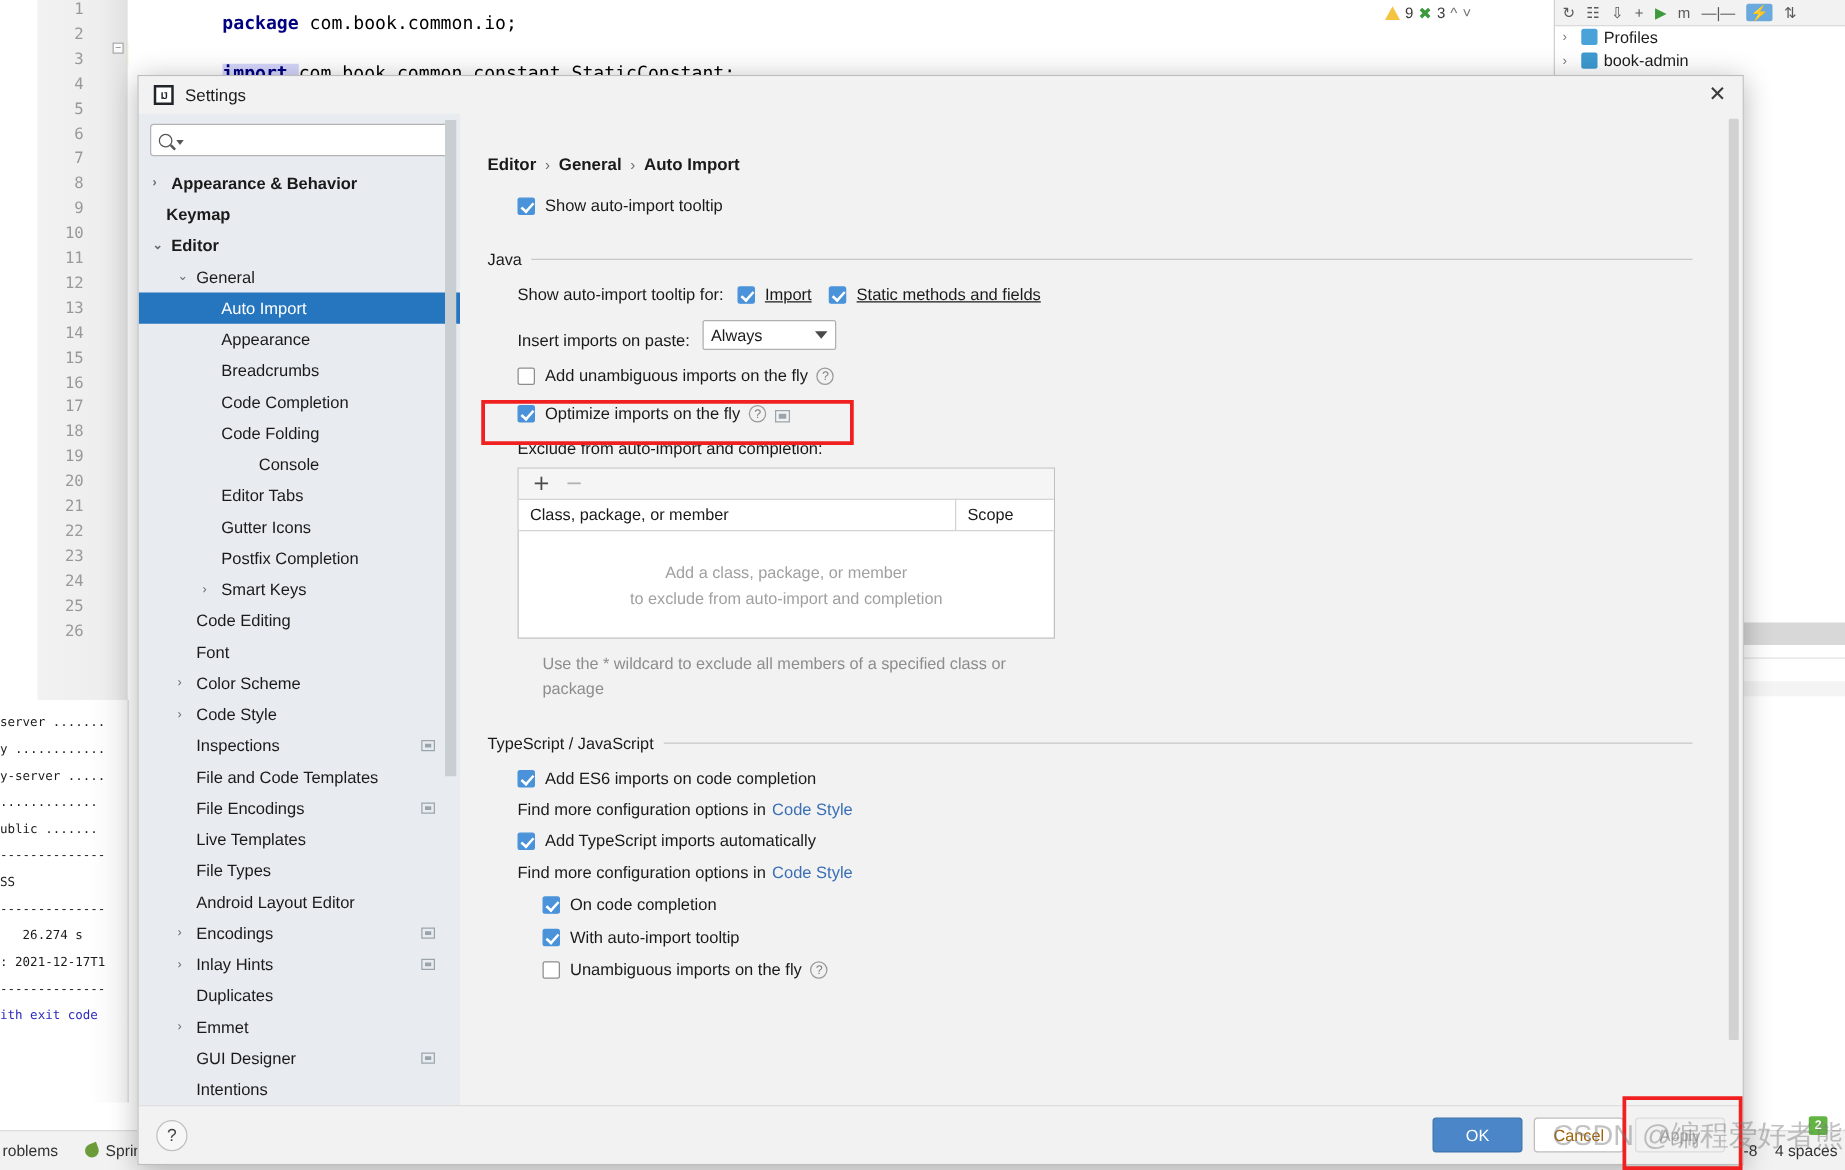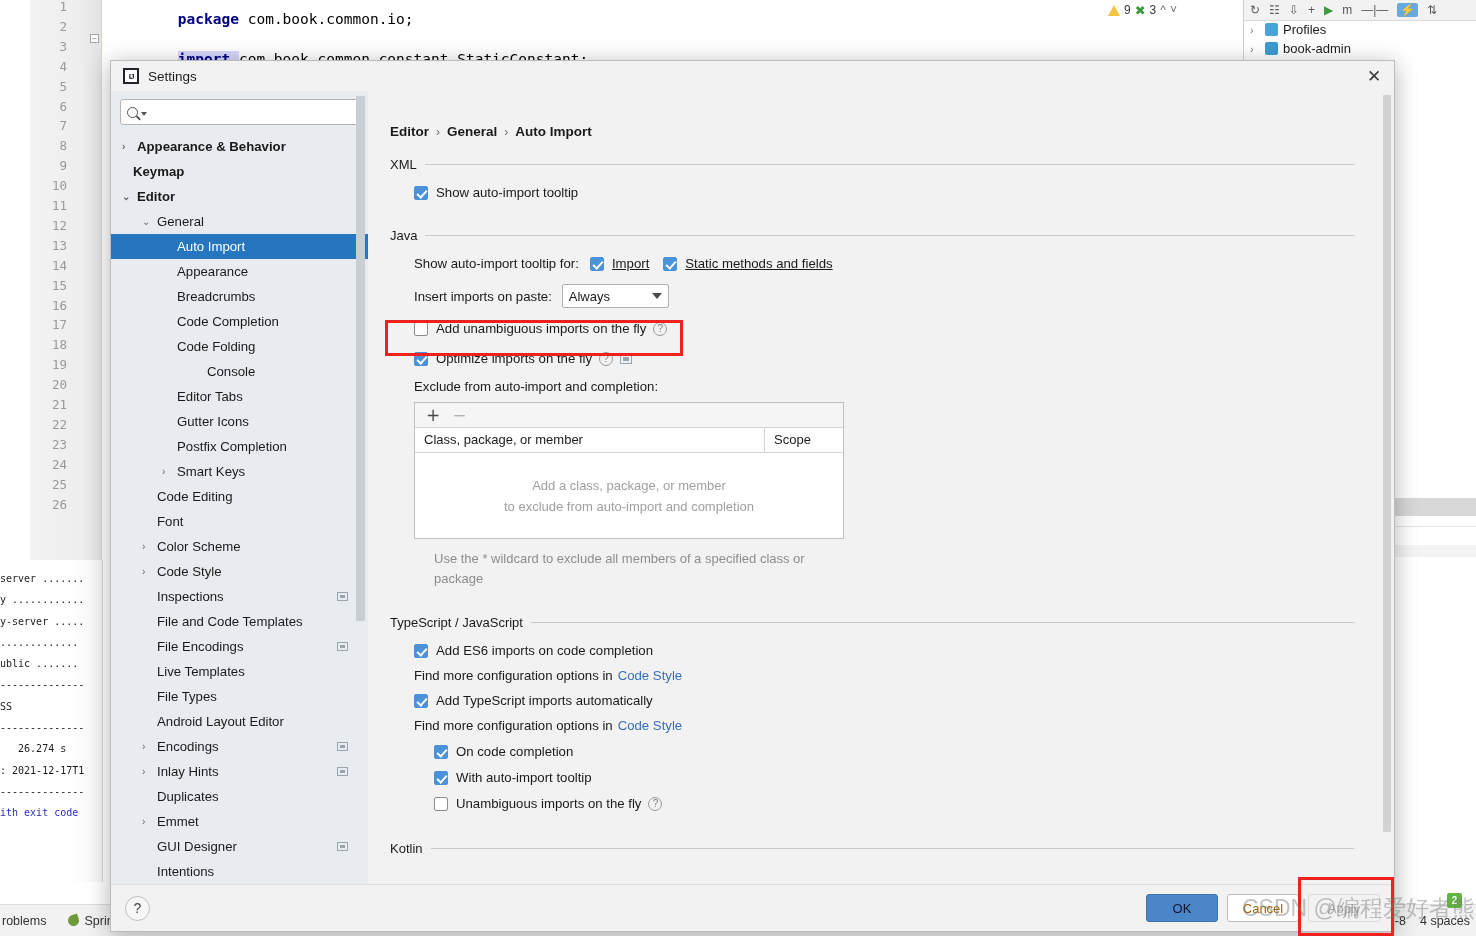--- a/index.html
+++ b/index.html
@@ -205,21 +205,21 @@
   }
   .bc-sep { color: #6d6d6d; font-weight: normal; font-size: 12px; }
 
   .section { margin-top: 18px; padding-left: 22px; padding-right: 40px; }
   .sec-head {
     display: flex; align-items: center; gap: 8px;
     font-size: 13px; color: #1a1a1a;
   }
   .sec-rule { flex: 1; height: 1px; background: #c8c8c8; }
 
-  .row { display: flex; align-items: center; margin-top: 13px; }
+  .row { display: flex; align-items: flex-end; margin-top: 13px; }
   .indent1 { padding-left: 24px; }
   .indent2 { padding-left: 44px; }
 
   .cb {
     width: 14px; height: 14px; border: 1px solid #8d8d8d;
     background: #ffffff; border-radius: 2px; flex: 0 0 auto;
     position: relative; margin-right: 8px;
   }
   .cb.on { background: #4a92d9; border-color: #4a92d9; }
   .cb.on::after {
@@ -305,21 +305,21 @@
     background: #f7f7f7; color: #444; font-size: 14px;
     display: flex; align-items: center; justify-content: center;
     cursor: pointer;
   }
   .btns { margin-left: auto; display: flex; gap: 9px; align-items: center; }
   .btn {
     min-width: 72px; height: 28px; border-radius: 3px;
     font-size: 13px; display: flex; align-items: center;
     justify-content: center; cursor: pointer; padding: 0 14px;
   }
-  .btn-ok { background: #4a86c8; color: #0f172a; border: 1px solid #3d74ae; }
+  .btn-ok { background: #4a86c8; color: #ffffff; border: 1px solid #3d74ae; }
   .btn-plain { background: #ffffff; color: #a16207; border: 1px solid #bdbdbd; }
   .btn-disabled { background: #f2f2f2; color: #a8a8a8; border: 1px solid #dcdcdc; }
 
   .watermark {
     position: absolute; left: 1242px; top: 893px;
     font-size: 23px; color: rgba(120,120,120,0.45);
     white-space: nowrap; font-family: "Liberation Sans", sans-serif;
     pointer-events: none; z-index: 60;
   }
 </style>
@@ -596,24 +596,20 @@
 
         <div class="breadcrumb">
           <span>Editor</span>
           <span class="bc-sep">›</span>
           <span>General</span>
           <span class="bc-sep">›</span>
           <span>Auto Import</span>
         </div>
 
         <div class="section">
-          <div class="sec-head">
-            <span>XML</span>
-            <span class="sec-rule"></span>
-          </div>
           <div class="row indent1">
             <span class="cb on"></span>
             <span class="lbl">Show auto-import tooltip</span>
           </div>
         </div>
 
         <div class="section" style="margin-top:28px;">
           <div class="sec-head">
             <span>Java</span>
             <span class="sec-rule"></span>
@@ -704,26 +700,20 @@
             <span class="lbl">With auto-import tooltip</span>
           </div>
 
           <div class="row indent2" style="margin-top:11px;">
             <span class="cb"></span>
             <span class="lbl">Unambiguous imports on the fly</span>
             <span class="helpicon">?</span>
           </div>
         </div>
 
-        <div class="section" style="margin-top:30px;">
-          <div class="sec-head">
-            <span>Kotlin</span>
-            <span class="sec-rule"></span>
-          </div>
-        </div>
 
         <div class="dlg-scroll"></div>
       </div>
     </div>
 
     <div class="dlg-footer">
       <div class="help-btn">?</div>
       <div class="btns">
         <div class="btn btn-ok">OK</div>
         <div class="btn btn-plain">Cancel</div>

